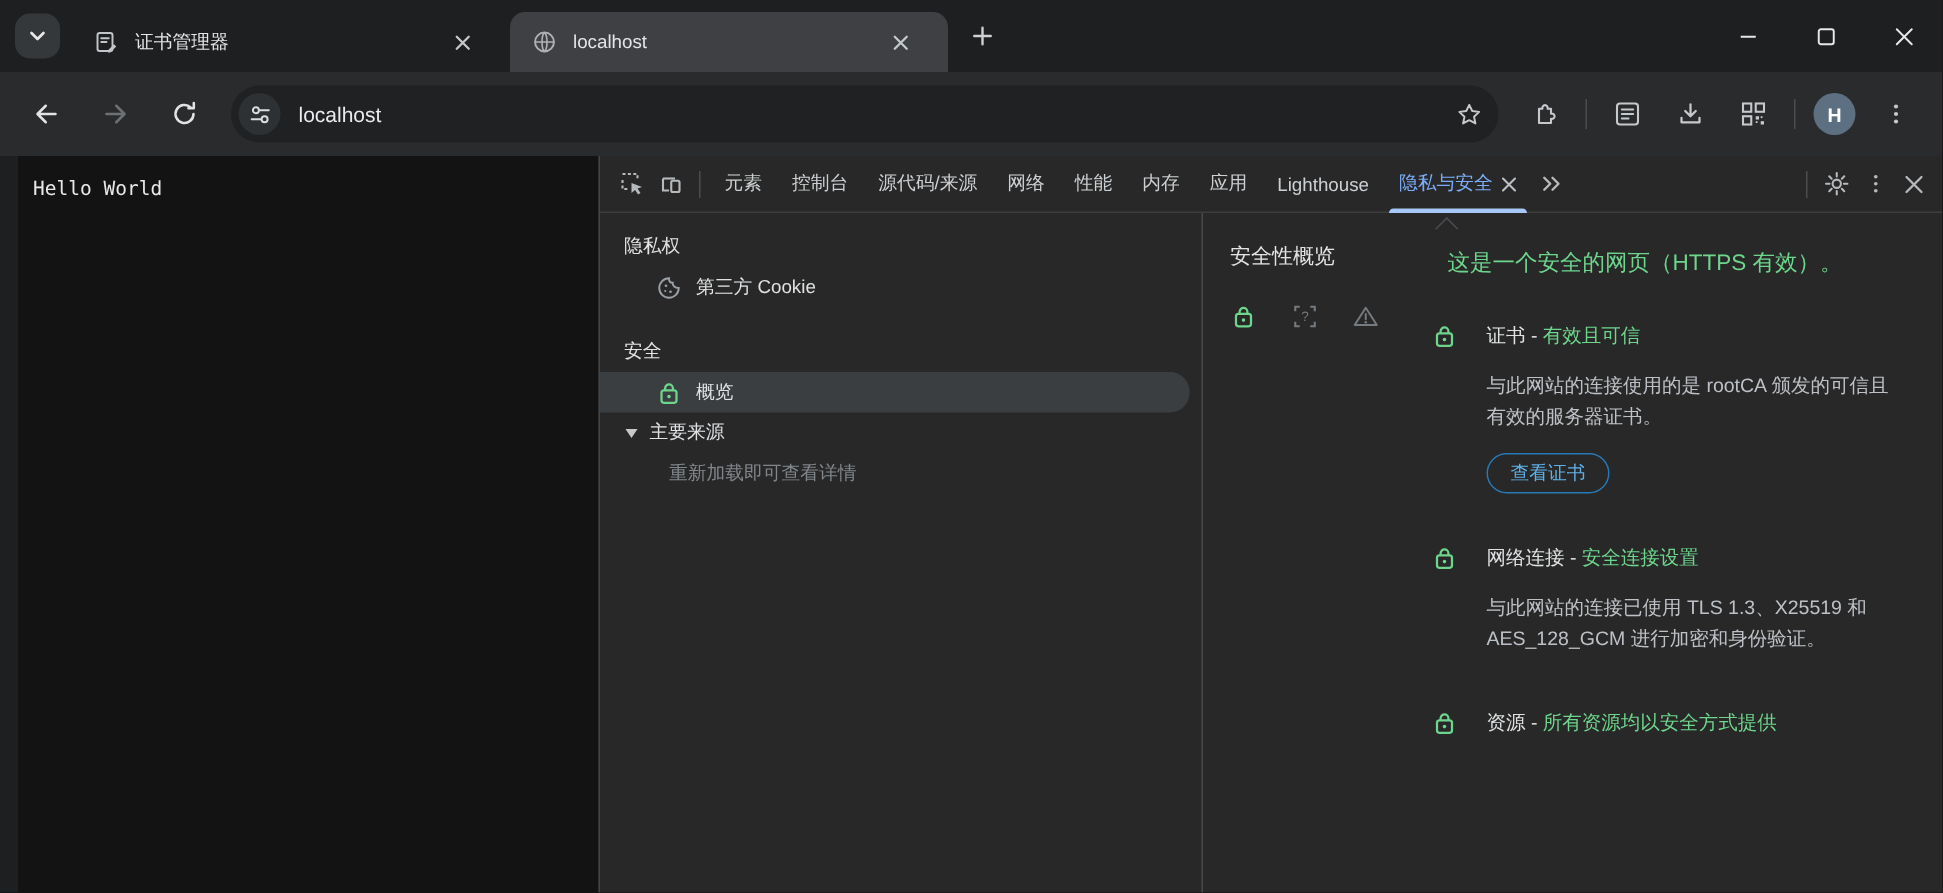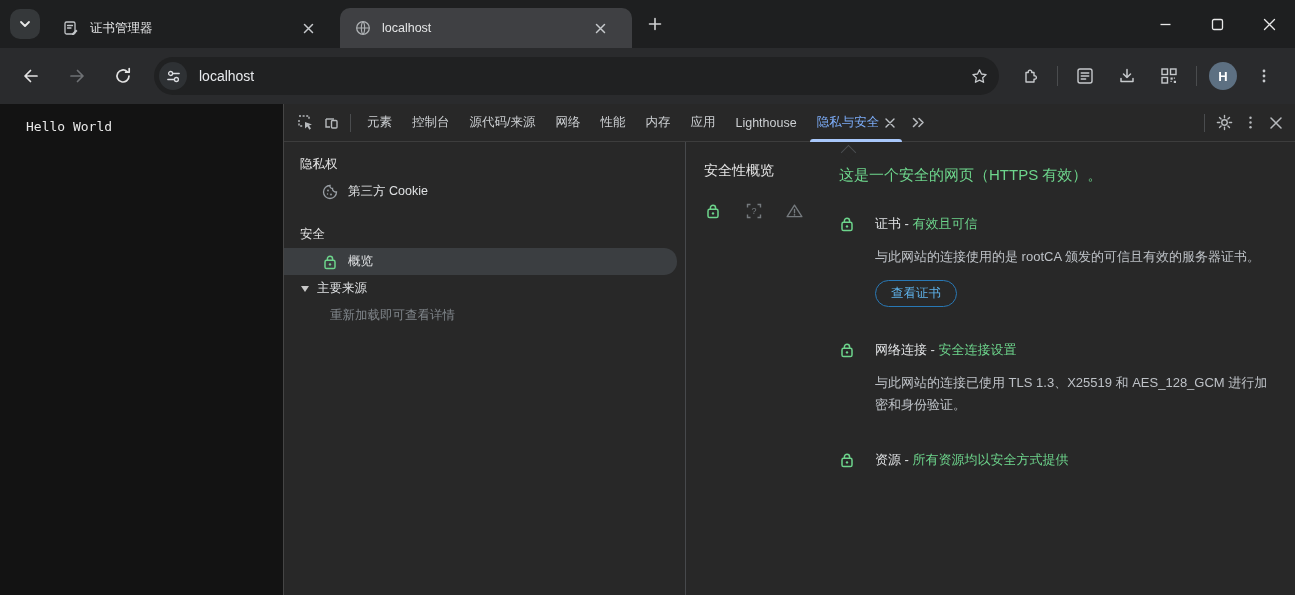--- a/index.html
+++ b/index.html
@@ -27,21 +27,21 @@
   .omnibox { flex:1; height:38px; background:#202122; border-radius:19px; margin:0 10px 0 8px; display:flex; align-items:center; padding:0 6px 0 5px; min-width:0; }
   .tune-circle { width:28px; height:28px; border-radius:50%; background:#2e3134; display:flex; align-items:center; justify-content:center; cursor:pointer; flex:none; }
   .url-text { margin-left:12px; font-size:14px; color:#e8eaed; flex:1; white-space:nowrap; overflow:hidden; }
   .star-btn { width:28px; height:28px; border-radius:50%; display:flex; align-items:center; justify-content:center; cursor:pointer; color:#c6c9cc; flex:none; }
   .tool-ic { width:32px; height:32px; border-radius:50%; display:flex; align-items:center; justify-content:center; cursor:pointer; color:#c6c9cc; flex:none; margin:0 5px; }
   .v-div { width:1px; height:20px; background:#4a4c4e; margin:0 6px; flex:none; }
   .avatar { width:28px; height:28px; border-radius:50%; background:#5d7082; color:#fff; font-size:13px; font-weight:bold; display:flex; align-items:center; justify-content:center; cursor:pointer; flex:none; margin:0 6px; }
 
   
   .main { flex:1; display:flex; min-height:0; }
-  .page { width:283px; flex:none; background:#131313; color:#e8e8e8; font-family:"DejaVu Sans Mono","Liberation Mono",monospace; font-size:13px; padding:15px 0 0 26px; }
+  .page { width:387px; flex:none; background:#131313; color:#e8e8e8; font-family:"DejaVu Sans Mono","Liberation Mono",monospace; font-size:13px; padding:15px 0 0 10px;margin-left:12px; }
   .devtools { flex:1; background:#282828; border-left:1px solid #454545; display:flex; flex-direction:column; min-width:0; }
 
   
   .dt-toolbar { height:38px; flex:none; display:flex; align-items:center; border-bottom:1px solid #3d3d3d; padding:0 6px 0 8px; color:#cdd0d3; }
   .dt-icon-btn { width:26px; height:26px; display:flex; align-items:center; justify-content:center; cursor:pointer; color:#b7babd; flex:none; border-radius:4px; }
   .dt-vdiv { width:1px; height:18px; background:#4a4c4e; margin:0 6px; flex:none; }
   .dt-tab { padding:0 10px; height:38px; display:flex; align-items:center; cursor:pointer; white-space:nowrap; font-size:12.5px; position:relative; }
   .dt-tab.active { color:#7cacf8; }
   .dt-tab.active::after { content:""; position:absolute; left:3px; right:3px; bottom:0; height:3px; background:#a8c7fa; border-radius:3px 3px 0 0; }
   .dt-tab .dt-tab-x { margin-left:6px; color:#bdc1c6; display:flex; align-items:center; }
@@ -64,21 +64,21 @@
   .dt-content { flex:1; min-width:0; overflow:hidden; display:flex; flex-direction:row; }
   .sec-head { padding:20px 18px 0 18px; }
   .sec-title { font-size:14px; color:#e3e3e3; }
   .sec-icons { display:flex; align-items:center; gap:24px; margin-top:22px; height:18px; }
   .sec-ic { width:17px; height:17px; display:flex; align-items:center; justify-content:center; cursor:pointer; }
   .sec-ic.lock { color:#6dd58c; }
   .sec-ic.gray { color:#757a7e; }
   .sec-divider { position:relative; border-top:1px solid #4a4d50; margin-top:10px; }
   .sec-caret { position:absolute; top:-6.5px; left:22px; width:11px; height:11px; background:#282828; border-top:1px solid #4a4d50; border-left:1px solid #4a4d50; transform:rotate(45deg); }
   .sec-body { padding:24px 24px 0 18px; overflow:hidden; }
-  .headline { color:#6dd58c; font-size:15px; margin-bottom:30px; }
+  .headline { color:#6dd58c; font-size:15px; margin-left:10px; margin-bottom:30px; }
   .sec-section { display:flex; margin-bottom:26px; }
   .sec-section .s-lock { width:16px; height:16px; color:#6dd58c; flex:none; margin-right:20px; margin-top:1px; }
   .s-info { min-width:0; }
   .s-title { font-size:13px; color:#dfe1e3; }
   .s-title .s-link { color:#6dd58c; }
   .s-desc { margin-top:13px; color:#bdc1c6; font-size:13px; line-height:1.65; max-width:468px; }
   .s-btn { margin-top:13px; height:27px; padding:0 15px; border:1px solid #2878b5; border-radius:14px; background:transparent; color:#5eb1e8; font-size:12.5px; cursor:pointer; font-family:inherit; }
   .mb-extra { margin-bottom:36px; }
   svg { display:block; }
 </style>

